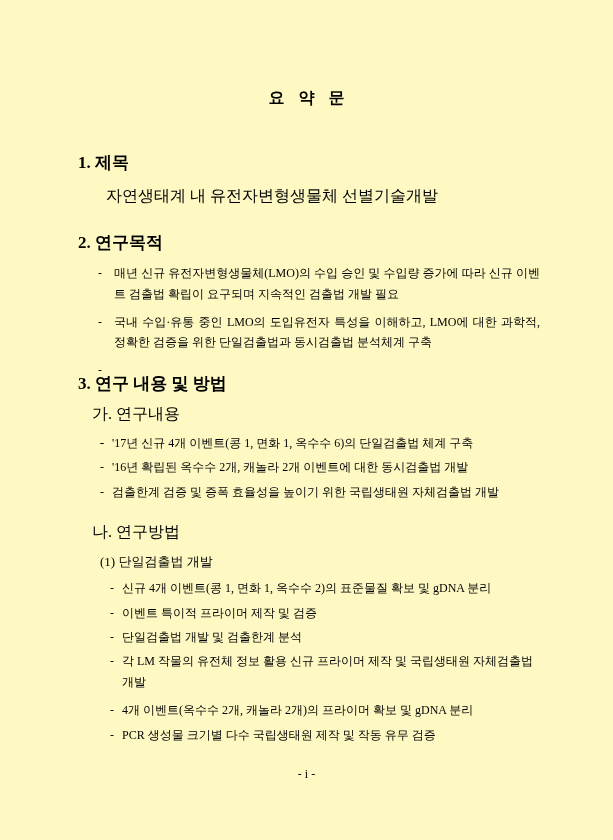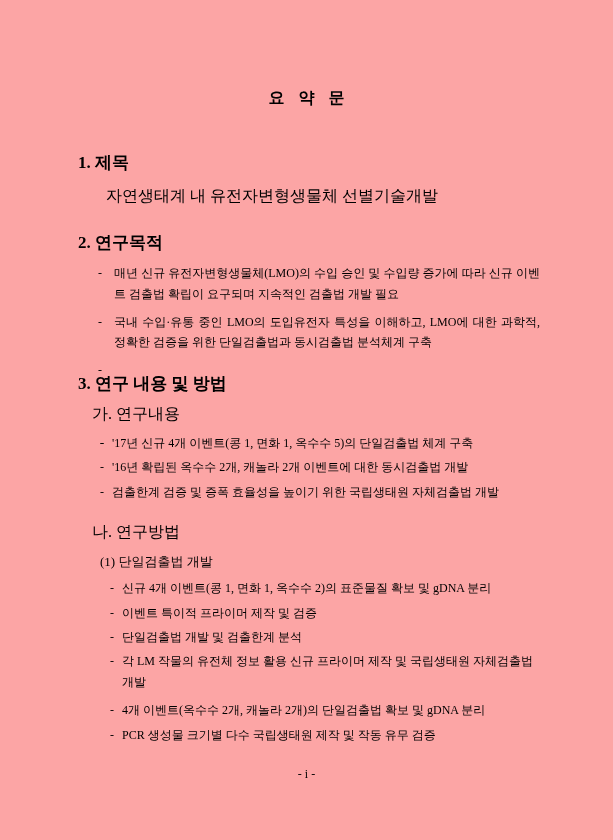--- a/index.html
+++ b/index.html
@@ -3,21 +3,21 @@
 <meta charset="utf-8">
 <style>
   html, body {
     margin: 0;
     padding: 0;
     background: #b8b8b8;
   }
   .page {
     width: 613px;
     height: 840px;
-    background: #fca5a5;
+    background: #fef9c3;
     position: relative;
     margin: 0 auto;
     font-family: "Liberation Serif", "DejaVu Serif", serif;
     color: #000000;
     overflow: hidden;
     box-sizing: border-box;
   }
   .content {
     position: absolute;
     left: 78px;
@@ -158,21 +158,21 @@
         <span class="num">3.</span><span>연구 내용 및 방법</span>
       </p>
 
       <p class="sub-head">가. 연구내용</p>
       <ul class="sub-list">
         <li class="sub-item">
           <span class="dash">-</span>
         </li>
         <li class="sub-item">
           <span class="dash">-</span>
-          <span>'17년 신규 4개 이벤트(콩 1, 면화 1, 옥수수 5)의 단일검출법 체계 구축</span>
+          <span>'17년 신규 4개 이벤트(콩 1, 면화 1, 옥수수 6)의 단일검출법 체계 구축</span>
         </li>
         <li class="sub-item">
           <span class="dash">-</span>
           <span>'16년 확립된 옥수수 2개, 캐놀라 2개 이벤트에 대한 동시검출법 개발</span>
         </li>
         <li class="sub-item">
           <span class="dash">-</span>
           <span>검출한계 검증 및 증폭 효율성을 높이기 위한 국립생태원 자체검출법 개발</span>
         </li>
       </ul>
@@ -195,21 +195,21 @@
         </li>
         <li class="deep-item">
           <span class="dash">-</span>
           <span>각 LM 작물의 유전체 정보 활용 신규 프라이머 제작 및 국립생태원 자체검출법 개발</span>
         </li>
       </ul>
 
       <ul class="sub-list">
         <li class="deep-item">
           <span class="dash">-</span>
-          <span>4개 이벤트(옥수수 2개, 캐놀라 2개)의 단일검출법 확보 및 gDNA 분리</span>
+          <span>4개 이벤트(옥수수 2개, 캐놀라 2개)의 프라이머 확보 및 gDNA 분리</span>
         </li>
         <li class="deep-item">
           <span class="dash">-</span>
           <span>PCR 생성물 크기별 다수 국립생태원 제작 및 작동 유무 검증</span>
         </li>
       </ul>
     </div>
 
   </div>
 

